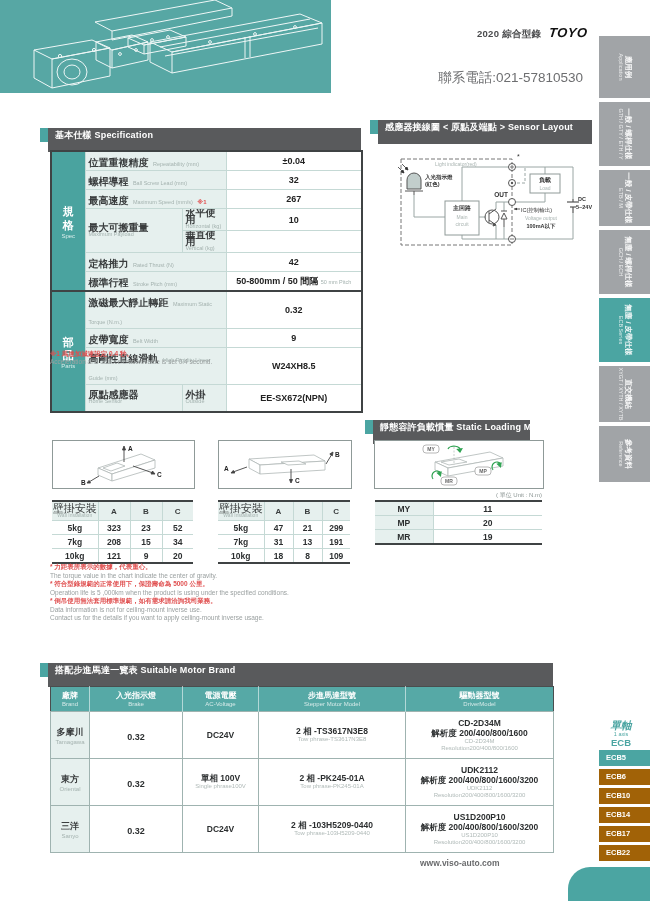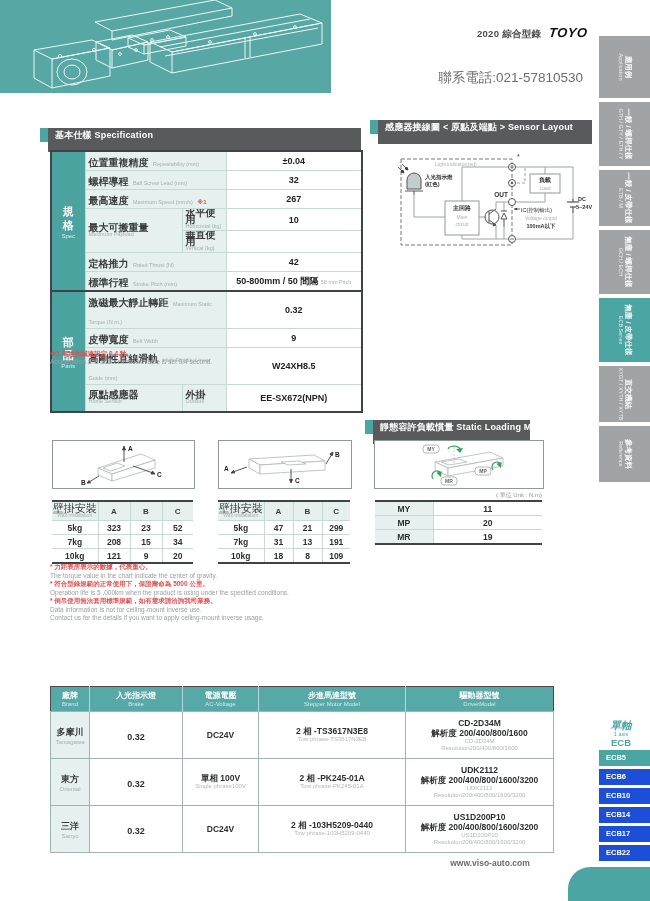--- a/index.html
+++ b/index.html
@@ -82,26 +82,26 @@
   .v1{font-size:8.5px;font-weight:bold;color:#2c2f30;line-height:10px;}
   .v2{font-size:6px;color:#b0bab8;line-height:7.5px;}
   .v2:empty{display:none;}
   .brake-val{font-size:9px;font-weight:bold;color:#2c2f30;}
   
   .series-label{position:absolute;left:599px;top:720px;width:44px;text-align:center;color:#4ba5a2;}
   .sl-zh{font-size:10.5px;font-weight:bold;line-height:11px;font-style:italic;}
   .sl-en{font-size:5.5px;line-height:6px;}
   .sl-code{font-size:9.5px;font-weight:bold;line-height:11px;}
   .series-btns{position:absolute;left:599px;top:750px;width:51px;}
-  .sbtn{height:16px;margin-bottom:3px;background:#1d4ed8;color:#fff;
+  .sbtn{height:16px;margin-bottom:3px;background:#a16207;color:#fff;
     font-size:7.5px;font-weight:bold;line-height:16px;padding-left:7px;cursor:pointer;}
   .sbtn.active{background:#4ba5a2;}
   .corner{position:absolute;left:568px;top:867px;width:82px;height:34px;
     background:#4ba5a2;border-top-left-radius:22px;}
-  .website{position:absolute;left:420px;top:858px;width:140px;text-align:center;
+  .website{position:absolute;left:420px;top:858px;width:140px;
     font-size:8.5px;font-weight:bold;color:#6a6b6d;}
   svg text{font-family:"Liberation Sans","DejaVu Sans",sans-serif;}
 </style>
 </head>
 <body>
 
 <div class="page">
 
   <div class="hero">
     <svg width="331" height="93" viewBox="0 0 331 93">
@@ -567,20 +567,24 @@
           <td>MP</td>
           <td>20</td>
         </tr>
     <tr>
           <td>MR</td>
           <td>19</td>
         </tr>
   </tbody>
     </table>
 
+  <div class="sec" style="left:40px;top:663px;width:513px;">
+    <span class="sq"></span>
+    <span class="bar">搭配步進馬達一覽表 Suitable Motor Brand</span>
+  </div>
 
   <table class="motor-table">
     <colgroup>
         <col style="width:39px">
         <col style="width:93px">
         <col style="width:76px">
         <col style="width:147px">
         <col style="width:148px">
       </colgroup>
     <thead>

